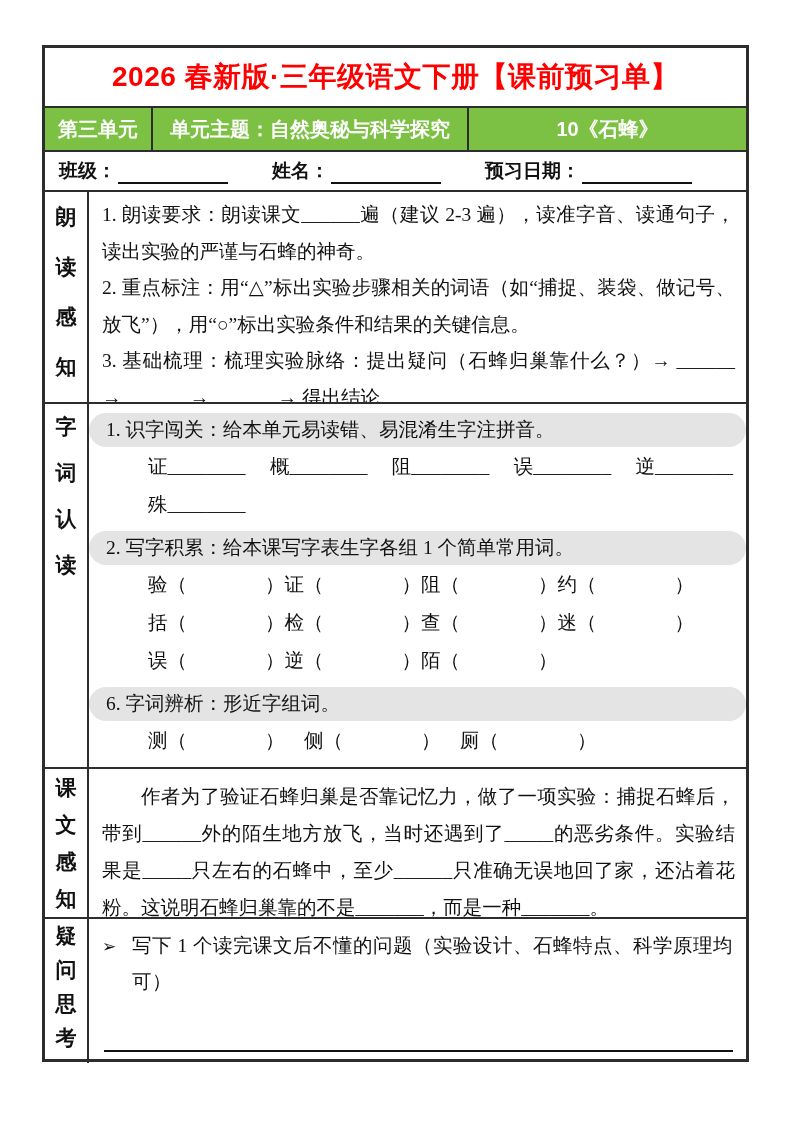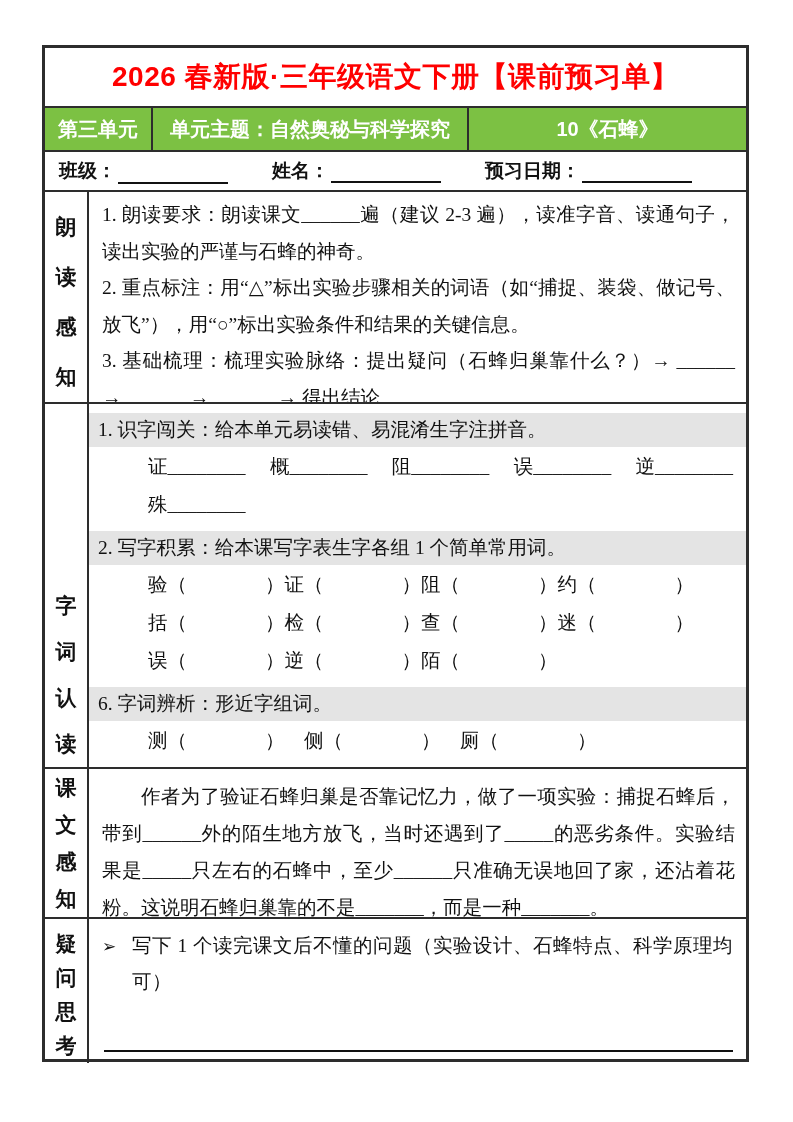--- a/index.html
+++ b/index.html
@@ -32,45 +32,46 @@
   .unit-cell.c2 { width:316px; border-right:2px solid #2d2d2d; }
   .unit-cell.c3 { flex:1; }
   
   .info-row {
     height:40px; border-bottom:2px solid #2d2d2d;
     display:flex; align-items:center; padding:0 14px;
     font-family:"Liberation Sans","DejaVu Sans",sans-serif;
     font-weight:bold; font-size:19px;
   }
   .info-group { display:flex; align-items:flex-end; }
-  .info-group + .info-group { margin-left:44px;align-items:center; }
+  .info-group + .info-group { margin-left:44px; }
   .blank-line { width:110px; border-bottom:2px solid #111; height:24px; margin-left:2px; }
   
   .grid-row { display:flex; border-bottom:2px solid #2d2d2d; }
   .grid-row:last-child { border-bottom:none; }
   .head-cell {
     width:44px; border-right:2px solid #2d2d2d;
-    display:flex; align-items:flex-end; justify-content:center; flex-shrink:0;
+    display:flex; align-items:flex-start; justify-content:center; flex-shrink:0;
   }
   .head-text {
     width:24px; word-break:break-all; text-align:center;
     font-family:"Liberation Sans","DejaVu Sans",sans-serif;
     font-weight:bold; font-size:21px;
   }
   .sec-a { height:212px; } .sec-a .head-text { line-height:50px; }
   .sec-b { height:365px; } .sec-b .head-text { line-height:46px; }
   .sec-c { height:150px; } .sec-c .head-text { line-height:37px; }
   .sec-d { height:144px; } .sec-d .head-text { line-height:34px; }
   .sec-content { flex:1; padding:5px 11px 0 13px; font-size:19.5px; overflow:hidden; }
   
   .r-item { line-height:36.5px; text-align:justify; margin:0; }
   
   .gray-bar {
     background:#e4e4e4; line-height:34px; margin:7px -11px 1px -13px;
-    padding-left:9px;
+    padding-left:17px;
+    border-radius:17px;
   }
   .sec-b .sec-content { padding-top:0; }
   .gray-bar.first { margin-top:9px; }
   .char-row { line-height:38px; padding-left:46px; white-space:pre-wrap; }
   
   .ts-para { line-height:37px; text-indent:2em; text-align:justify; margin:4px 0 0 0; }
   
   .q-line { display:flex; line-height:36px; margin-top:4px; }
   .q-bullet { width:30px; flex-shrink:0; font-family:"DejaVu Sans",sans-serif; font-size:17px; }
   .q-text { letter-spacing:0.5px; }

